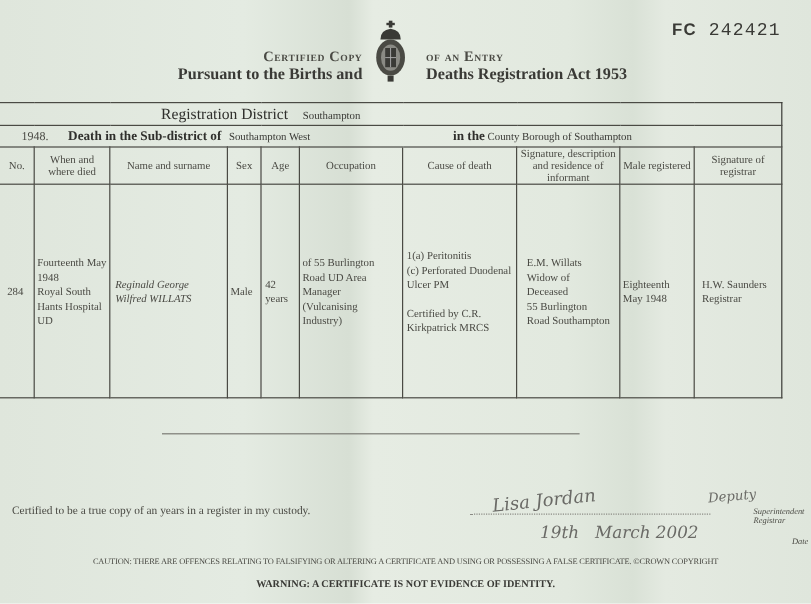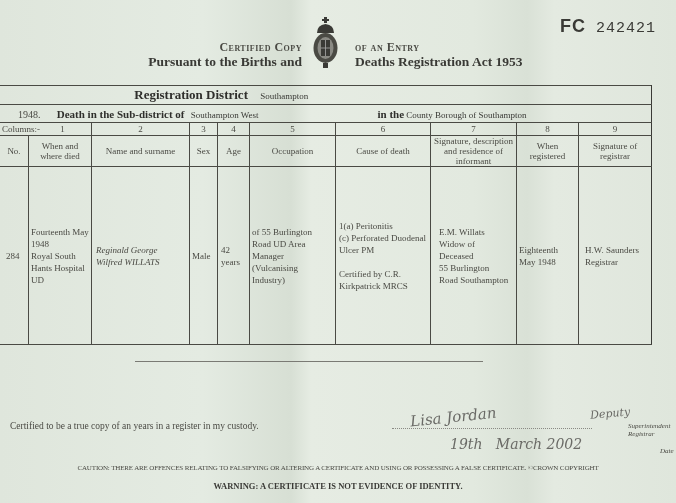--- a/index.html
+++ b/index.html
@@ -3,30 +3,30 @@
 <meta charset="utf-8">
 <style>
   html,body{margin:0;padding:0;}
   body{width:676px;height:503px;overflow:hidden;position:relative;
     background:linear-gradient(90deg,#dfe6dc 0%,#e4ebe2 30%,#d7dfd4 43%,#e6ece3 46%,#e2e9df 70%,#d9e1d6 78%,#e4eae1 82%,#dfe6dc 100%);
     font-family:"Liberation Serif",serif;color:#3a3a36;}
   .abs{position:absolute;}
   .hdr-small{font-size:12px;font-weight:bold;letter-spacing:0.5px;font-variant:small-caps;color:#4a4a44;}
   .hdr-big{font-size:13.5px;font-weight:bold;color:#3a3a36;}
   .serial{font-family:"Liberation Mono",monospace;font-size:15px;color:#3a3a36;letter-spacing:1px;}
-  .serial b{font-family:"Liberation Sans",sans-serif;font-weight:bold;font-size:18px;margin-top:16px;}
+  .serial b{font-family:"Liberation Sans",sans-serif;font-weight:bold;font-size:14px;margin-top:16px;}
   .crest{position:absolute;left:312px;top:17px;width:27px;height:52px;}
   table.reg{position:absolute;left:-1px;top:85px;width:652px;border-collapse:collapse;table-layout:fixed;}
   table.reg td{border:1px solid #4a4a44;padding:0 2px;font-size:9px;color:#4a4a44;vertical-align:middle;}
   .row-district td{height:18px;border-bottom:1.5px solid #3a3a36;}
   .row-sub td{height:17px;}
   .row-num td{height:12px;text-align:center;}
   .row-head td{height:23px;text-align:center;line-height:10px;}
   .row-entry td{height:177px;vertical-align:top;padding-top:10px;font-size:10px;line-height:12px;color:#3a3a36;}
-  .bold13{font-weight:bold;font-size:13px;color:#2f2f2c;}
+  .bold13{font-weight:normal;font-size:13px;color:#2f2f2c;}
   .bold11{font-weight:bold;font-size:11px;color:#2f2f2c;}
   .val{font-size:9px;color:#3a3a36;}
   .pre{white-space:pre-line;}
   .hand{font-family:"DejaVu Serif",serif;font-style:italic;color:#6a6a66;}
 </style>
 </head>
 <body>
 
 <div class="abs hdr-small" style="left:200px;top:40px;width:102px;text-align:right;">Certified Copy</div>
 <div class="abs hdr-big" style="left:130px;top:54px;width:172px;text-align:right;">Pursuant to the Births and</div>
@@ -76,44 +76,30 @@
     <td colspan="6" style="border-right:none;padding-left:12px;">
       <span style="font-size:10px;margin-left:6px;">1948.</span>
       <span class="bold11" style="margin-left:14px;">Death in the Sub-district of</span>
       <span class="val" style="margin-left:4px;">Southampton West</span>
     </td>
     <td colspan="4" style="border-left:none;border-right:1.5px solid #3a3a36;">
       <span class="bold11" style="margin-left:40px;">in the</span>
       <span class="val">County Borough of Southampton</span>
     </td>
   </tr>
-  <tr class="row-num">
-    <td colspan="2" style="text-align:left;">
-      <span>Columns:-</span>
-      <span style="margin-left:18px;">1</span>
-    </td>
-    <td>2</td>
-    <td>3</td>
-    <td>4</td>
-    <td>5</td>
-    <td>6</td>
-    <td>7</td>
-    <td>8</td>
-    <td style="border-right:1.5px solid #3a3a36;">9</td>
-  </tr>
   <tr class="row-head">
     <td>No.</td>
     <td>When and where died</td>
     <td>Name and surname</td>
     <td>Sex</td>
     <td>Age</td>
     <td>Occupation</td>
     <td>Cause of death</td>
     <td>Signature, description and residence of informant</td>
-    <td>When registered</td>
+    <td>Male registered</td>
     <td style="border-right:1.5px solid #3a3a36;">Signature of registrar</td>
   </tr>
   <tr class="row-entry" style="border-bottom:1.5px solid #3a3a36;">
     <td style="padding-left:6px;">284</td>
     <td class="pre">Fourteenth May
 1948
 Royal South
 Hants Hospital
 UD</td>
     <td class="pre" style="padding-left:4px;font-style:italic;">Reginald George

